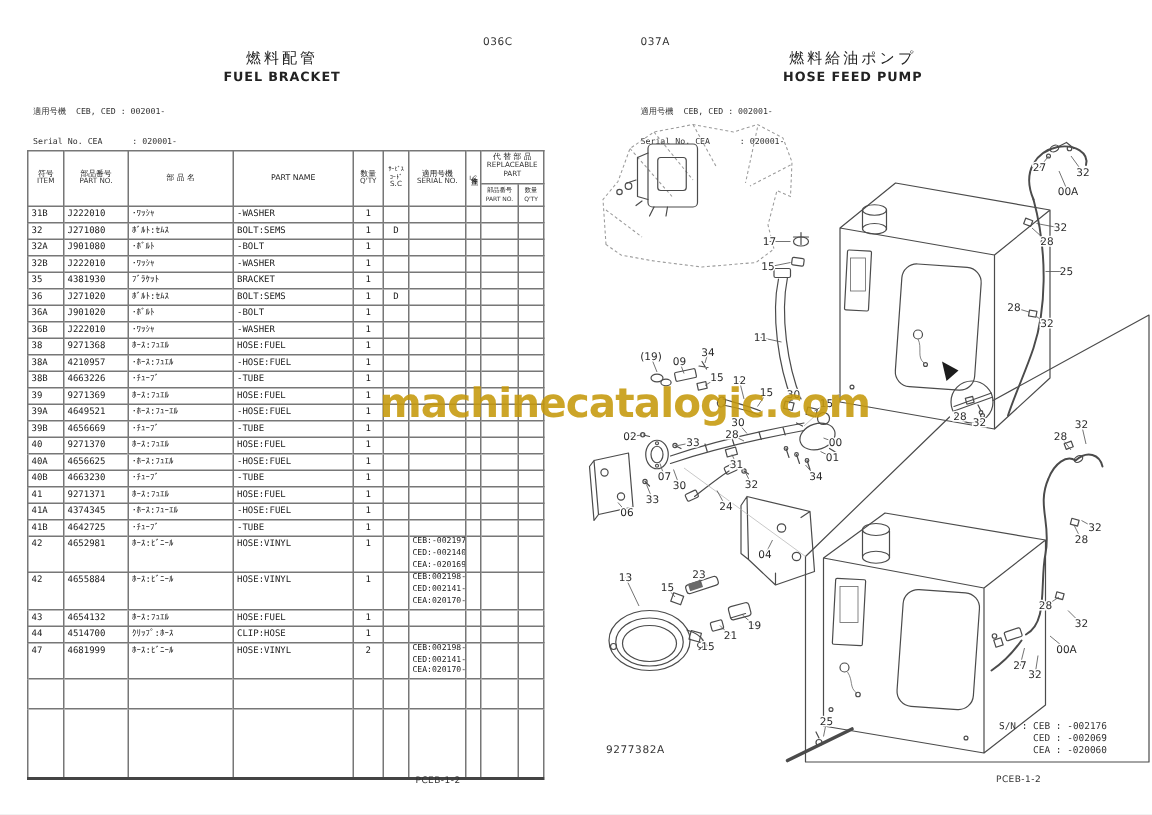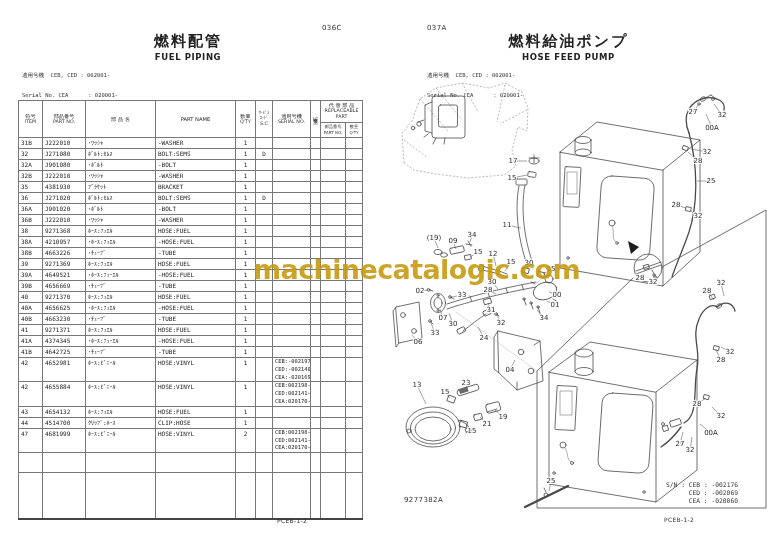--- a/index.html
+++ b/index.html
@@ -1,20 +1,20 @@
 <!DOCTYPE html>
 <html><head>
 <meta charset="utf-8">
 <style>
   html,body{margin:0;padding:0;background:#e8e8e8}
   .sheet{position:relative;width:768px;height:543px;background:#ffffff;font-family:"DejaVu Sans",sans-serif;color:#2b2b2b;overflow:hidden}
 
   .pagecode{position:absolute;font-size:7px;letter-spacing:.4px;color:#333}
   .title{position:absolute;text-align:center;color:#222}
-  .title .jp{font-size:15px;letter-spacing:2px;font-weight:bold}
+  .title .jp{font-size:10px;letter-spacing:2px;font-weight:normal}
   .title .en{font-size:8.5px;letter-spacing:.6px;margin-top:1px;font-weight:bold}
   .serial{position:absolute;font:5.5px/6.8px "DejaVu Sans Mono",monospace;white-space:pre;color:#333}
 
   
   #parts{position:absolute;left:18px;top:100px;width:344px;border-collapse:collapse;table-layout:fixed;
          font:6px/10px "DejaVu Sans Mono",monospace;color:#222;border:1px solid #444;border-bottom:2.5px solid #444}
   #parts th,#parts td{border:1px solid #777;padding:0 2px;overflow:hidden;white-space:nowrap;vertical-align:top;text-align:left}
   #parts thead th{font-family:"DejaVu Sans",sans-serif;font-weight:normal;text-align:center;vertical-align:middle;
                   font-size:5.2px;line-height:6.2px;padding:1px 0;white-space:pre-line}
   #parts thead tr.h1{height:21px}
@@ -45,21 +45,21 @@
 </style>
 </head>
 <body>
 
 <div class="sheet">
 
   <div class="pagecode" style="left:322px;top:24px">036C</div>
 
   <div class="title" style="left:118px;top:32px;width:140px">
     <div class="jp">燃料配管</div>
-    <div class="en">FUEL PIPING</div>
+    <div class="en">FUEL BRACKET</div>
   </div>
 
   <div class="serial" style="left:22px;top:58px">
     <div>適用号機  CEB, CED : 002001-</div>
     <div>Serial No. CEA      : 020001-</div>
   </div>
 
   <table id="parts">
     <colgroup>
       <col style="width:24px">

